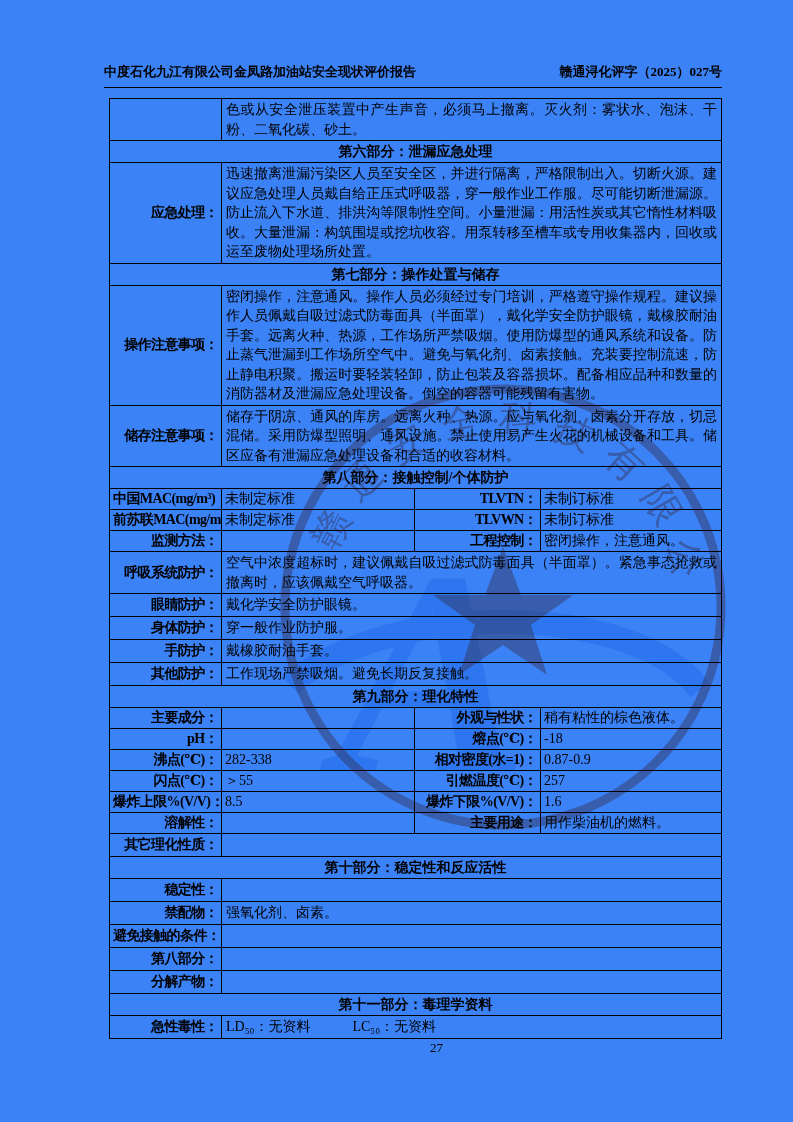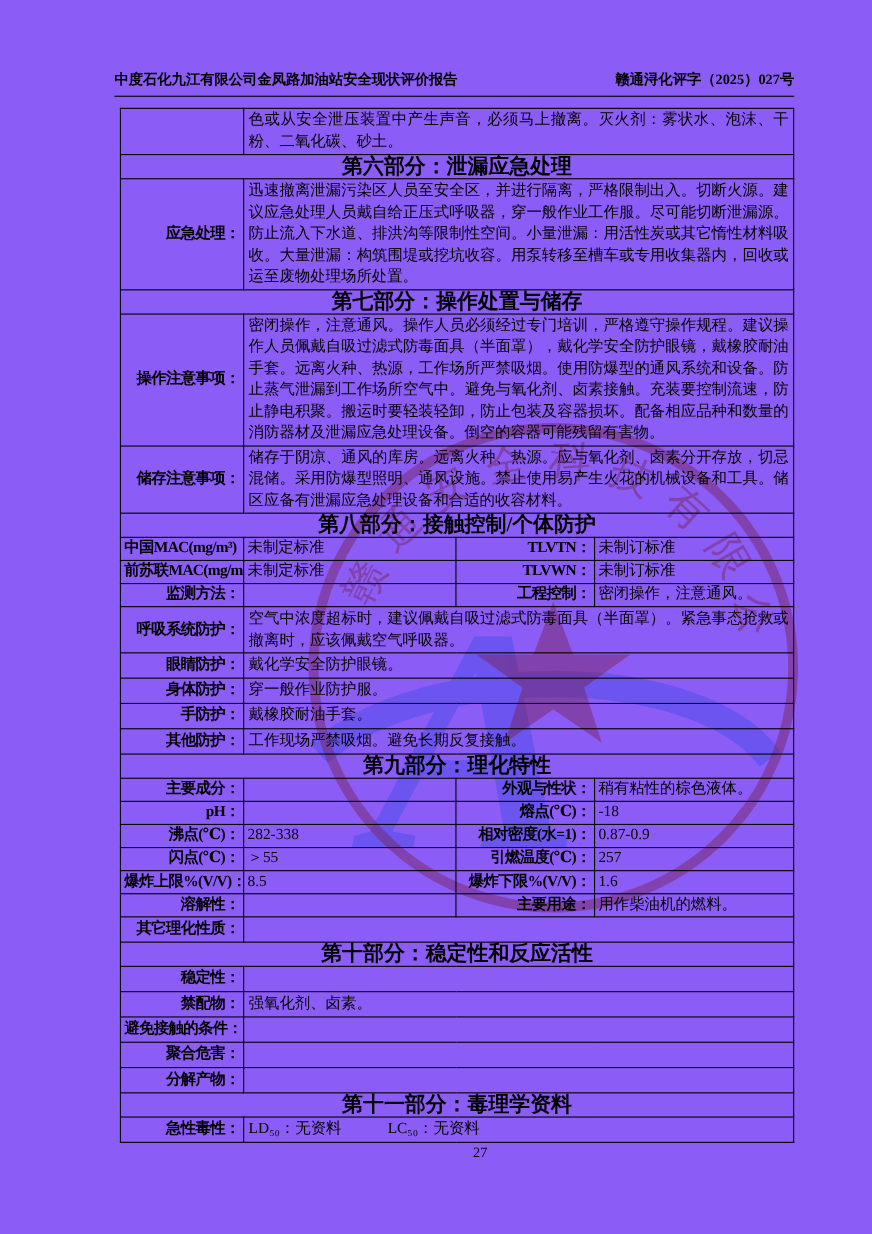--- a/index.html
+++ b/index.html
@@ -1,20 +1,20 @@
 <!DOCTYPE html>
 <html><head>
 <meta charset="utf-8">
 <style>
   html,body { margin:0; padding:0; background:#ffffff; }
   .page {
     position: relative;
     width: 793px;
     height: 1122px;
-    background: #8b5cf6;
+    background: #3b82f6;
     font-family: "Liberation Serif", "DejaVu Serif", serif;
     color: #000;
     overflow: hidden;
   }
   .content {
     position: absolute;
     left: 104px;
     top: 62px;
     width: 618px;
   }
@@ -44,21 +44,21 @@
     padding: 0 3px;
     font-size: 14px;
     line-height: 19.5px;
     vertical-align: middle;
     height: 20px;
     word-break: break-all;
   }
   .msds td.sec {
     text-align: center;
     font-weight: bold;
-    font-size: 19px;
+    font-size: 14px;
     line-height: 21px;
     margin-top: 20px;
   }
   .msds td.lab {
     text-align: right;
     white-space: nowrap;
     letter-spacing: -0.6px;
     overflow: hidden;
     font-weight: bold;
   }
@@ -228,21 +228,21 @@
       </tr>
       <tr>
         <td class="lab">禁配物：</td>
         <td class="txt" colspan="3">强氧化剂、卤素。</td>
       </tr>
       <tr>
         <td class="lab">避免接触的条件：</td>
         <td class="txt" colspan="3"></td>
       </tr>
       <tr>
-        <td class="lab">聚合危害：</td>
+        <td class="lab">第八部分：</td>
         <td class="txt" colspan="3"></td>
       </tr>
       <tr>
         <td class="lab">分解产物：</td>
         <td class="txt" colspan="3"></td>
       </tr>
 
       <tr>
         <td class="sec" colspan="4">第十一部分：毒理学资料</td>
       </tr>

